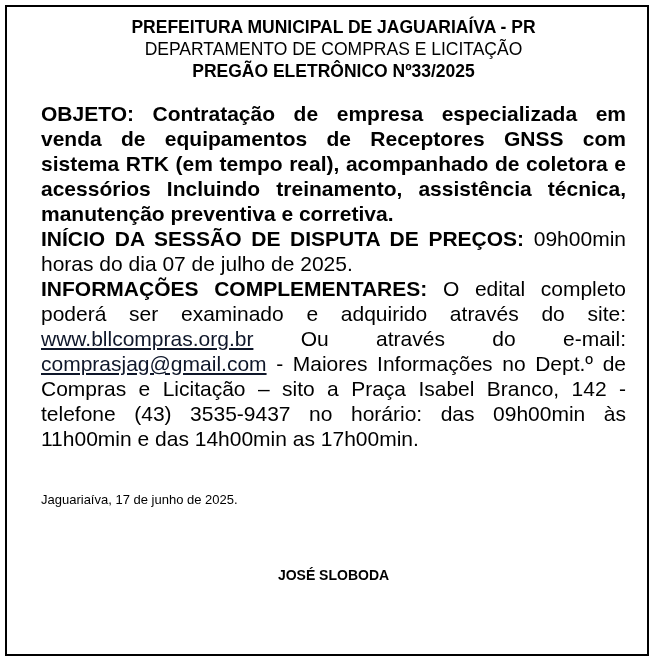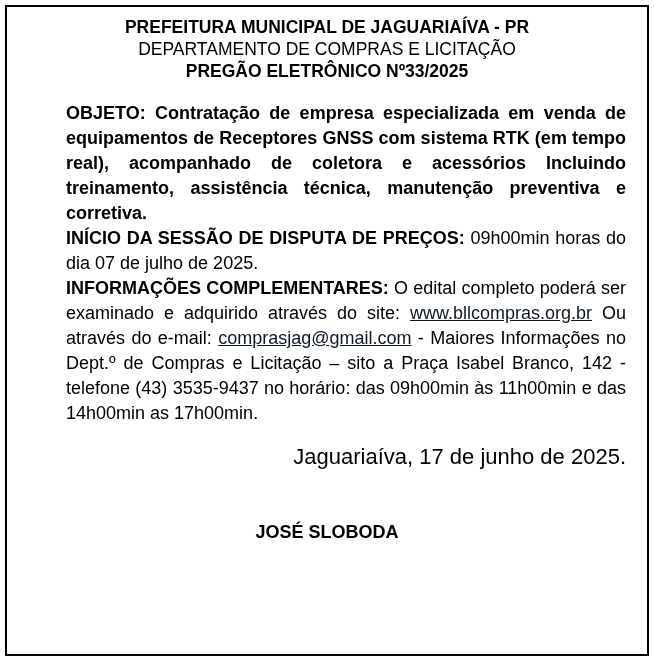--- a/index.html
+++ b/index.html
@@ -16,54 +16,53 @@
     background: #ffffff;
     font-family: "Liberation Sans", sans-serif;
     color: #000000;
     overflow: hidden;
   }
   .frame {
     box-sizing: border-box;
     width: 100%;
     height: 100%;
     border: 2px solid #000000;
-    padding: 9px 21px 0 21px;
+    padding: 9px 21px 0 34px;
     background: #ffffff;
   }
   .doc-header {
     text-align: center;
     font-size: 17.5px;
     line-height: 22px;
   }
   .doc-header .hline { margin: 0; }
   .bold { font-weight: bold; }
   .doc-body {
     margin-top: 19px;
-    font-size: 18px;
+    font-size: 21px;
     line-height: 25px;
     text-align: justify;
-    margin-left: 38px;
   }
   .doc-body p { margin: 0; }
   .para-label { font-weight: bold; }
   .link {
     color: #0f172a;
     text-decoration: underline;
     cursor: pointer;
   }
   .date-line {
-    margin-top: 18px;
-    text-align: right;
-    font-size: 22px;
+    margin-top: 36px;
+    text-align: left;
+    font-size: 13px;
     line-height: 25px;
   }
   .signature {
     margin-top: 51px;
     text-align: center;
-    font-size: 18px;
+    font-size: 14px;
     line-height: 25px;
   }
   .signature .name { font-weight: bold; margin: 0; }
   .signature .title { margin: 0; }
 </style>
 </head>
 <body>
 
 <div class="page">
   <div class="frame">

